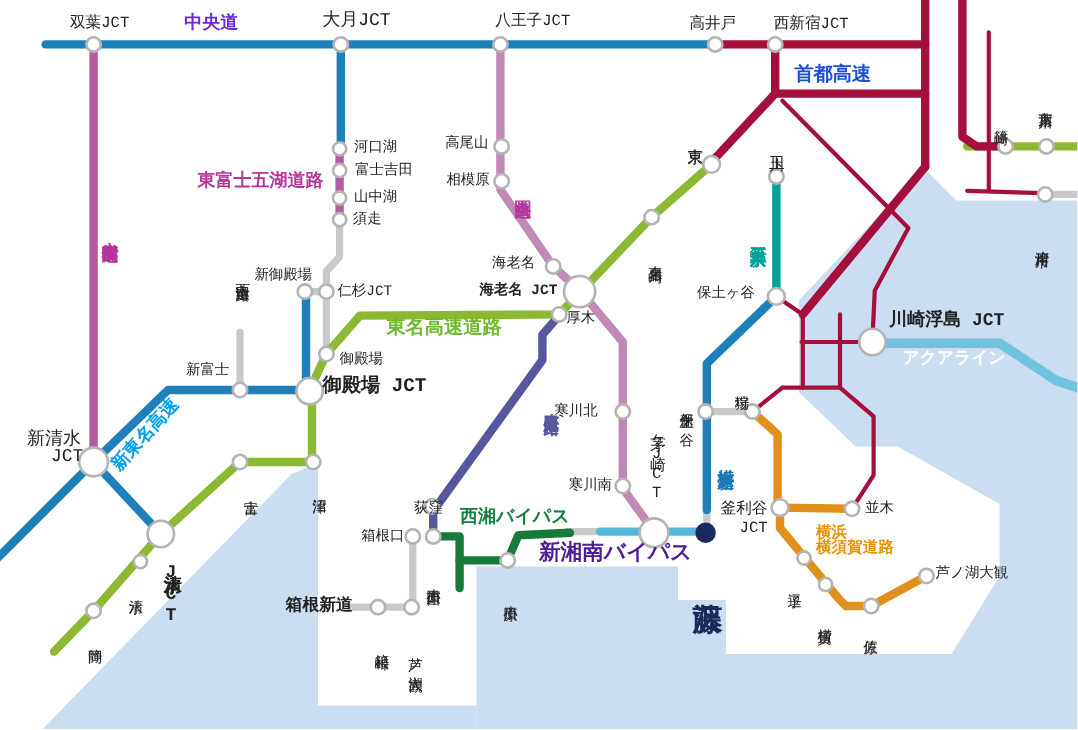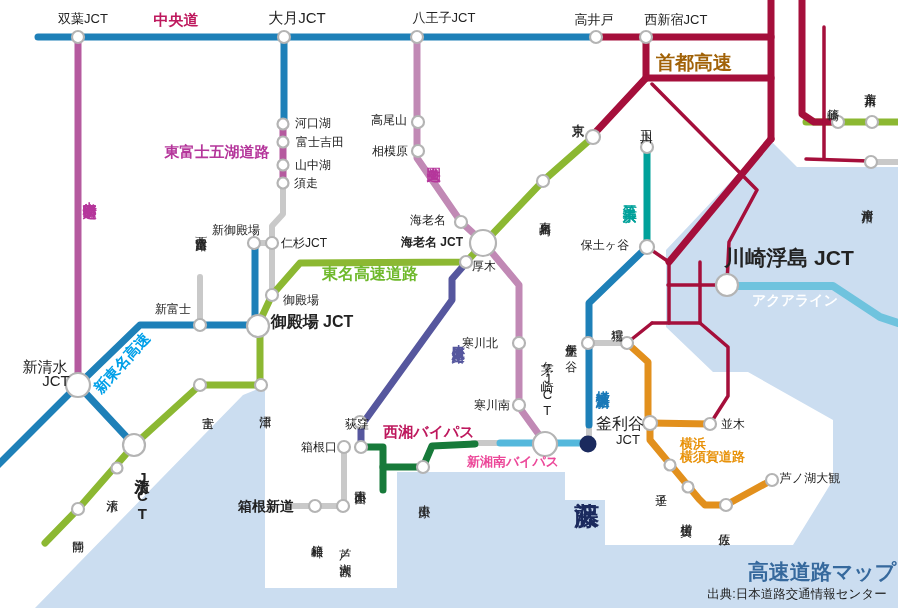--- a/index.html
+++ b/index.html
@@ -1,17 +1,17 @@
 <!DOCTYPE html>
 <html><head>
 <meta charset="utf-8">
 <style>
   html,body{margin:0;padding:0;background:#fff;}
   #map{position:relative;width:898px;height:608px;background:#ffffff;overflow:hidden;
-       font-family:Liberation Sans, sans-serif;text-align:center;}
+       font-family:Liberation Mono, monospace;text-align:center;}
   #map svg{position:absolute;left:0;top:0;}
   .lbl{position:absolute;transform:translate(-50%,-50%);white-space:nowrap;
        font-size:12px;color:#222;line-height:1.05;z-index:5;}
   .v{writing-mode:vertical-rl;text-orientation:upright;letter-spacing:1px;}
   .b{font-weight:bold;}
   .rot{transform:translate(-50%,-50%) rotate(-48deg);}
   .left{transform:translate(0,-50%);}
 </style>
 </head>
 <body>
@@ -152,35 +152,35 @@
     <circle cx="78" cy="385" r="12"></circle>
     <circle cx="134" cy="445" r="11"></circle>
     <circle cx="258" cy="326" r="11"></circle>
     <circle cx="483" cy="243" r="13"></circle>
     <circle cx="545" cy="444" r="12"></circle>
     <circle cx="588" cy="444" r="8.5" fill="#1b2a5e" stroke="none"></circle>
   </g>
 </svg>
 
 <div class="lbl" style="left:83px;top:19px;font-size:13px">双葉JCT</div>
-<div class="lbl b" style="left:176px;top:20px;font-size:15px;color:#be185d">中央道</div>
+<div class="lbl b" style="left:176px;top:20px;font-size:15px;color:#6d28d9">中央道</div>
 <div class="lbl" style="left:297px;top:18px;font-size:15px">大月JCT</div>
 <div class="lbl" style="left:444px;top:18px;font-size:13px">八王子JCT</div>
 <div class="lbl" style="left:594px;top:20px;font-size:13px">高井戸</div>
 <div class="lbl" style="left:676px;top:20px;font-size:13px">西新宿JCT</div>
-<div class="lbl b" style="left:694px;top:63px;font-size:19px;color:#a16207">首都高速</div>
+<div class="lbl b" style="left:694px;top:63px;font-size:16px;color:#1d4ed8">首都高速</div>
 <div class="lbl v" style="left:833px;top:100px">篠崎</div>
 <div class="lbl v" style="left:870px;top:85px">京葉市川</div>
 <div class="lbl v" style="left:867px;top:201px">湾岸市川</div>
 <div class="lbl v" style="left:578px;top:114px;font-size:13px">東京</div>
 <div class="lbl v" style="left:646px;top:120px;font-size:13px">玉川</div>
 <div class="lbl v b" style="left:630px;top:196px;font-size:14px;color:#00a19a">第三京浜</div>
 <div class="lbl" style="left:605px;top:245px">保土ヶ谷</div>
 <div class="lbl v" style="left:545px;top:214px">東名川崎</div>
-<div class="lbl b" style="left:789px;top:258px;font-size:21px">川崎浮島 JCT</div>
+<div class="lbl b" style="left:789px;top:268px;font-size:15px">川崎浮島 JCT</div>
 <div class="lbl b" style="left:795px;top:300px;font-size:14px;color:#ffffff">アクアライン</div>
 <div class="lbl v b" style="left:90px;top:193px;font-size:14px;color:#b5369b">中部横断道</div>
 <div class="lbl b" style="left:217px;top:152px;font-size:15px;color:#b5369b">東富士五湖道路</div>
 <div class="lbl" style="left:313px;top:123px">河口湖</div>
 <div class="lbl" style="left:320px;top:142px">富士吉田</div>
 <div class="lbl" style="left:313px;top:165px">山中湖</div>
 <div class="lbl" style="left:306px;top:183px">須走</div>
 <div class="lbl" style="left:389px;top:120px">高尾山</div>
 <div class="lbl" style="left:390px;top:151px">相模原</div>
 <div class="lbl v b" style="left:434px;top:157px;font-size:14px;color:#b5369b">圏央道</div>
@@ -200,36 +200,34 @@
 <div class="lbl v b" style="left:142px;top:495px;font-size:15px">清水JCT</div>
 <div class="lbl v" style="left:112px;top:491px">清水</div>
 <div class="lbl v" style="left:78px;top:532px">静岡</div>
 <div class="lbl" style="left:173px;top:309px">新富士</div>
 <div class="lbl v" style="left:208px;top:408px">富士</div>
 <div class="lbl v" style="left:265px;top:407px">沼津</div>
 <div class="lbl" style="left:480px;top:343px">寒川北</div>
 <div class="lbl" style="left:492px;top:405px">寒川南</div>
 <div class="lbl v" style="left:547px;top:386px;font-size:13px">茅ヶ崎JCT</div>
 <div class="lbl" style="left:357px;top:424px">荻窪</div>
-<div class="lbl b" style="left:429px;top:432px;font-size:15px;color:#be185d">西湘バイパス</div>
+<div class="lbl b" style="left:429px;top:432px;font-size:15px;color:#15803d">西湘バイパス</div>
 <div class="lbl" style="left:319px;top:447px">箱根口</div>
 <div class="lbl v" style="left:360px;top:483px">小田原西</div>
 <div class="lbl v" style="left:424px;top:497px">小田原</div>
-<div class="lbl b" style="left:513px;top:462px;font-size:13px;color:#ec4899">新湘南バイパス</div>
+<div class="lbl b" style="left:513px;top:462px;font-size:18px;color:#4c1d95">新湘南バイパス</div>
 <div class="lbl v b" style="left:587px;top:483px;font-size:25px;color:#1b2a5e">藤沢</div>
 <div class="lbl b" style="left:266px;top:506px;font-size:14px">箱根新道</div>
 <div class="lbl v" style="left:317px;top:537px">箱根峠</div>
 <div class="lbl v" style="left:345px;top:548px">芦ノ湖大観</div>
 <div class="lbl v" style="left:571px;top:343px">新保土ケ谷</div>
 <div class="lbl v b" style="left:603px;top:382px;font-size:14px;color:#1b79b8">横浜新道</div>
 <div class="lbl v" style="left:617px;top:320px">狩場</div>
-<div class="lbl" style="left:620px;top:424px;font-size:16px">釜利谷</div>
+<div class="lbl" style="left:620px;top:424px;font-size:13px">釜利谷</div>
 <div class="lbl" style="left:628px;top:440px;font-size:13px">JCT</div>
 <div class="lbl" style="left:733px;top:424px">並木</div>
 <div class="lbl b left" style="left:680px;top:444px;font-size:13px;color:#e8920a">横浜</div>
 <div class="lbl b left" style="left:680px;top:457px;font-size:13px;color:#e8920a">横須賀道路</div>
 <div class="lbl v" style="left:661px;top:486px">逗子</div>
 <div class="lbl v" style="left:686px;top:516px">横須賀</div>
 <div class="lbl v" style="left:724px;top:525px">佐原</div>
 <div class="lbl" style="left:810px;top:478px">芦ノ湖大観</div>
-<div class="lbl b" style="left:822px;top:572px;font-size:21px;color:#36699d">高速道路マップ</div>
-<div class="lbl" style="left:797px;top:595px;font-size:12.5px">出典:日本道路交通情報センター</div>
 </div>
 
 </body></html>

